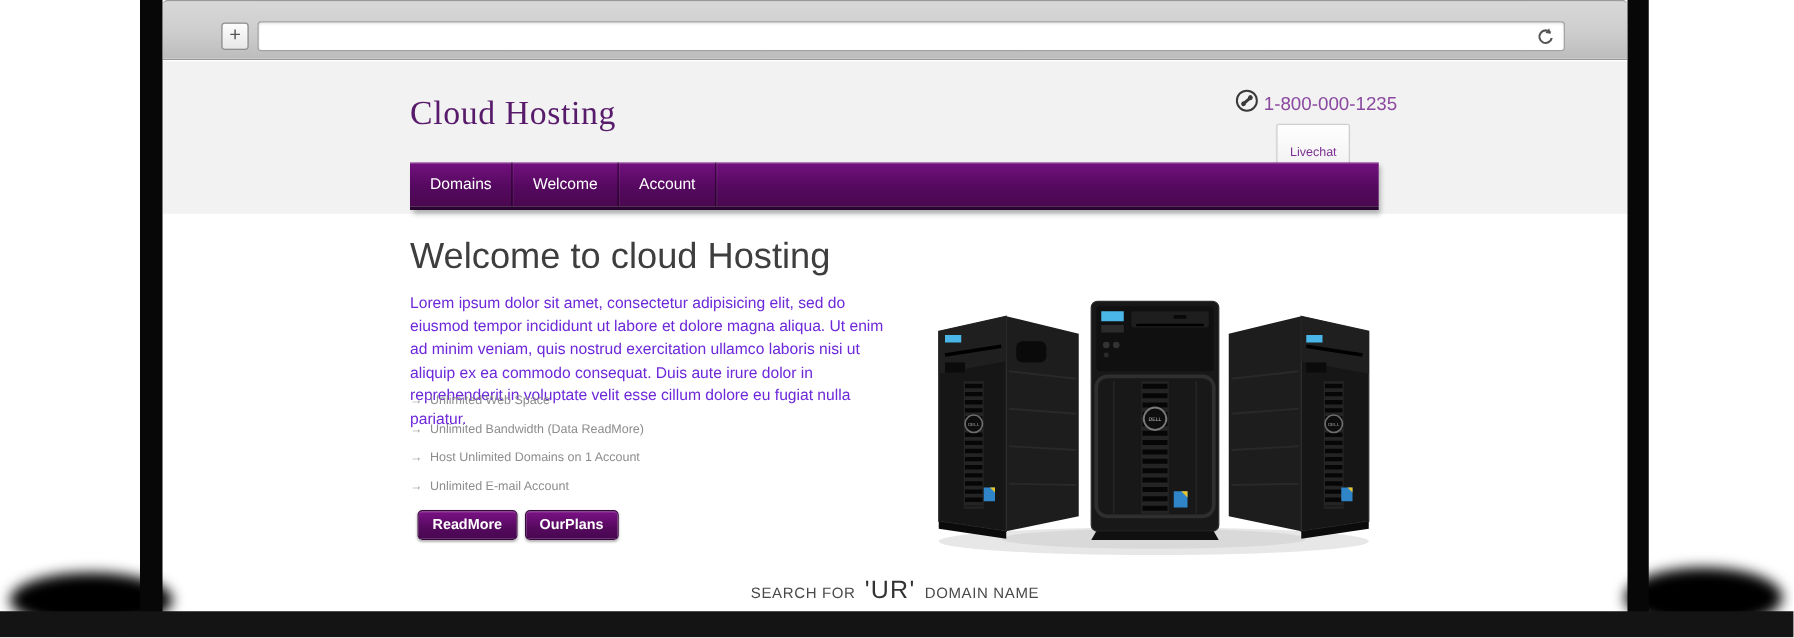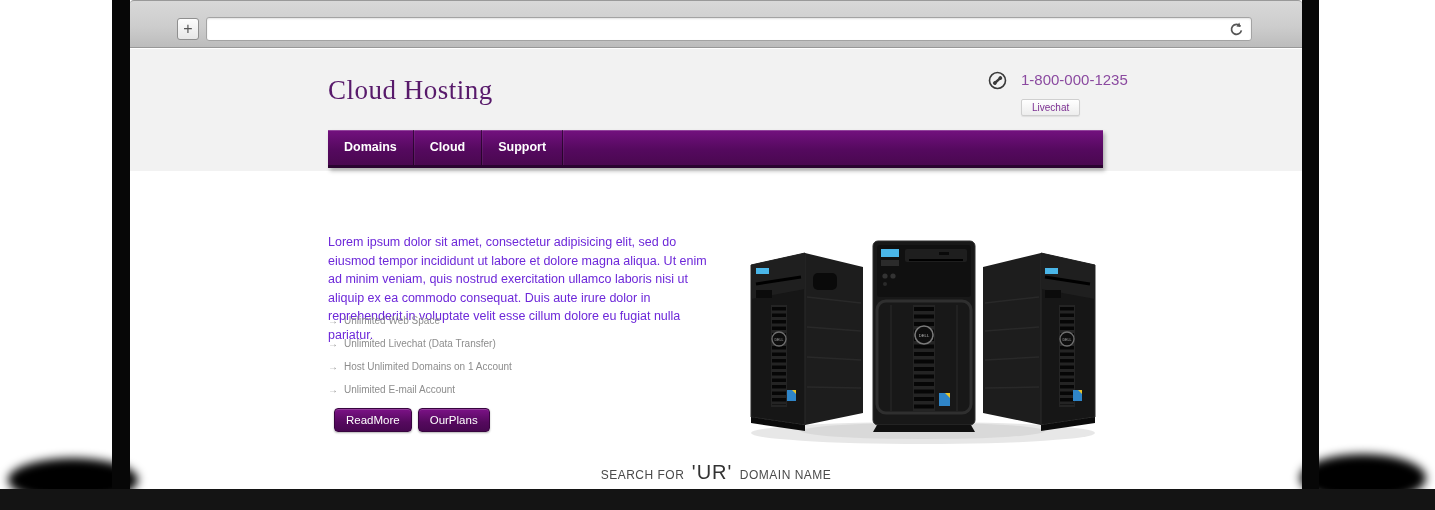--- a/index.html
+++ b/index.html
@@ -48,52 +48,52 @@
 
   
   .page { position:absolute; top:49px; left:0; right:0; bottom:0; background:#ffffff; }
   .page-header { position:absolute; top:0; left:0; width:100%; height:122px; background:#f2f2f2; }
 
   .logo {
     position:absolute; left:198px; top:26px;
     font-family:Liberation Serif, serif; font-size:27px; letter-spacing:.5px;
     color:#581a6b; font-weight:normal;
   }
-  .phone { position:absolute; left:858px; top:22px; display:flex; gap:14px; }
+  .phone { position:absolute; left:858px; top:22px; display:flex; align-items:center; gap:4px; }
   .phone-number { color:#8b4aa0; font-size:15px; }
   .livechat {
     position:absolute; left:891px; top:50px;
     font-size:10px; color:#7b2e91; text-align:center;
     background:linear-gradient(#ffffff,#ededed); border:1px solid #cfcfcf; border-radius:2px;
-    padding:2px 10px; cursor:pointer; box-shadow:0 1px 1px rgba(0,0,0,.08);
+    padding:17px 10px; cursor:pointer; box-shadow:0 1px 1px rgba(0,0,0,.08);
   }
 
   .nav {
     position:absolute; left:198px; top:81px; width:775px; height:38px;
     background:linear-gradient(#73117f, #55095f 55%, #4a0850);
     border-bottom:3px solid #2a0430;
     box-shadow:inset 0 1px 0 rgba(255,255,255,.22), 2px 3px 4px rgba(0,0,0,.28);
   }
   .nav ul { display:flex; list-style:none; height:35px; }
   .nav li {
-    line-height:35px; padding:0 16px; color:#ffffff; font-size:12.5px; font-weight:bold;
+    line-height:35px; padding:0 16px; color:#ffffff; font-size:12.5px; font-weight:normal;
     border-right:1px solid rgba(0,0,0,.5); box-shadow:1px 0 0 rgba(255,255,255,.07);
     cursor:pointer; white-space:nowrap;
   }
 
   .hero-title { position:absolute; left:198px; top:140px; font-size:29px; font-weight:normal; color:#3e3e3e; }
   .hero-para  { position:absolute; left:198px; top:184px; width:392px; font-size:12.5px; line-height:18.5px; color:#6d28d9; }
   .features   { position:absolute; left:198px; top:266px; list-style:none; }
   .features li { font-size:10px; color:#8d8d8d; margin-bottom:10.5px; line-height:12.5px; }
   .features .arrow { margin-right:6px; color:#9a9a9a; }
 
   .hero-buttons { position:absolute; left:204px; top:359px; display:flex; gap:6px; }
   .btn-purple {
     font-family:"Liberation Sans", sans-serif;
-    font-size:11.5px; font-weight:normal; color:#ffffff; padding:5px 11px;
+    font-size:11.5px; font-weight:bold; color:#ffffff; padding:5px 11px;
     background:linear-gradient(#7c1287, #55095e 60%, #480751);
     border:1px solid #38053f; border-radius:4px; cursor:pointer;
     box-shadow:0 1px 2px rgba(0,0,0,.3), inset 0 1px 0 rgba(255,255,255,.18);
   }
 
   .servers { position:absolute; left:613px; top:186px; width:360px; height:212px; }
 
   .search-banner { position:absolute; left:0; right:0; top:412px; text-align:center; color:#4a4a4a; white-space:nowrap; }
   .search-banner .pre, .search-banner .suf { font-size:12px; letter-spacing:.5px; }
   .search-banner .big { font-size:20px; color:#333; margin:0 3px; letter-spacing:1px; }
@@ -139,31 +139,32 @@
           </svg>
         </span>
         <span class="phone-number">1-800-000-1235</span>
       </div>
 
       <div class="livechat">Livechat</div>
 
       <div class="nav">
         <ul>
           <li>Domains</li>
-          <li>Cloud</li>
-          <li>Support</li>
+          <li>Welcome</li>
+          <li>Account</li>
         </ul>
       </div>
 
+      <h1 class="hero-title">Welcome to cloud Hosting</h1>
 
       <p class="hero-para">Lorem ipsum dolor sit amet, consectetur adipisicing elit, sed do eiusmod tempor incididunt ut labore et dolore magna aliqua. Ut enim ad minim veniam, quis nostrud exercitation ullamco laboris nisi ut aliquip ex ea commodo consequat. Duis aute irure dolor in reprehenderit in voluptate velit esse cillum dolore eu fugiat nulla pariatur.</p>
 
       <ul class="features">
         <li><span class="arrow">→</span><span>Unlimited Web Space</span></li>
-        <li><span class="arrow">→</span><span>Unlimited Livechat (Data Transfer)</span></li>
+        <li><span class="arrow">→</span><span>Unlimited Bandwidth (Data ReadMore)</span></li>
         <li><span class="arrow">→</span><span>Host Unlimited Domains on 1 Account</span></li>
         <li><span class="arrow">→</span><span>Unlimited E-mail Account</span></li>
       </ul>
 
       <div class="hero-buttons">
         <button class="btn-purple">ReadMore</button>
         <button class="btn-purple">OurPlans</button>
       </div>
 
       <div class="servers">

